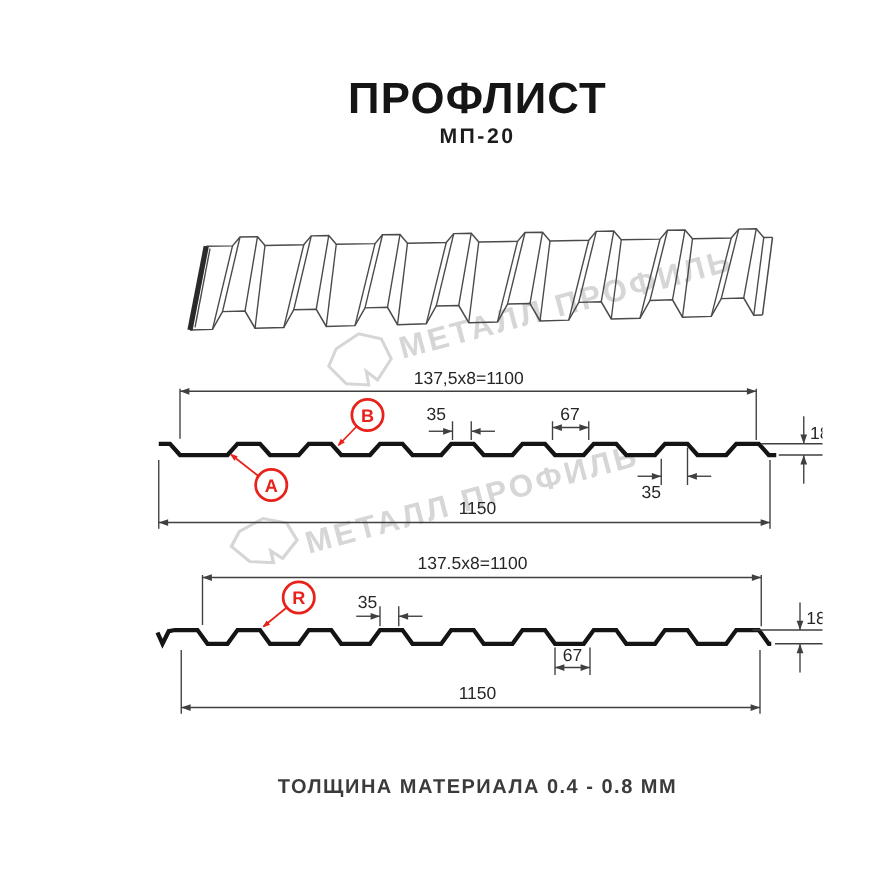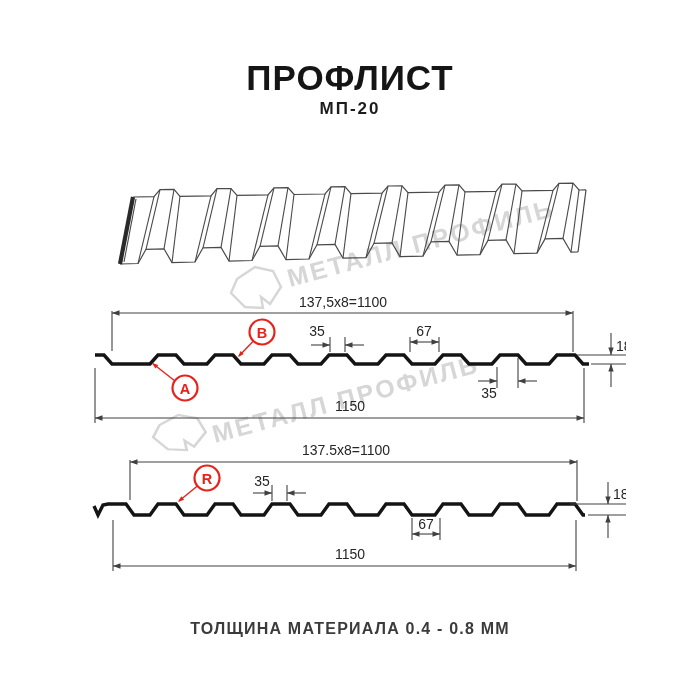--- a/index.html
+++ b/index.html
@@ -1,16 +1,16 @@
 <!DOCTYPE html>
 <html><head>
 <meta charset="utf-8">
 <style>
   html,body{margin:0;padding:0;background:#ffffff;}
-  .stage{width:626px;height:700px;position:relative;background:#ffffff;overflow:hidden;}
+  .stage{width:626px;height:700px;position:relative;background:#ffffff;overflow:hidden;margin-left:32px;}
   svg{display:block;}
   text{font-family:"Liberation Sans","DejaVu Sans",sans-serif;}
   .title{font-size:35px;font-weight:800;letter-spacing:1px;fill:#151515;}
   .subtitle{font-size:17px;font-weight:700;letter-spacing:2px;fill:#1c1c1c;}
   .footer{font-size:16px;font-weight:600;letter-spacing:1.2px;fill:#3b3b3b;}
   .dimtext{font-size:14px;fill:#262626;}
   .wmtext{font-size:25px;font-weight:700;letter-spacing:2.5px;fill:#d6d6d6;}
   .redletter{font-size:14.5px;font-weight:700;}
 </style>
 </head>

